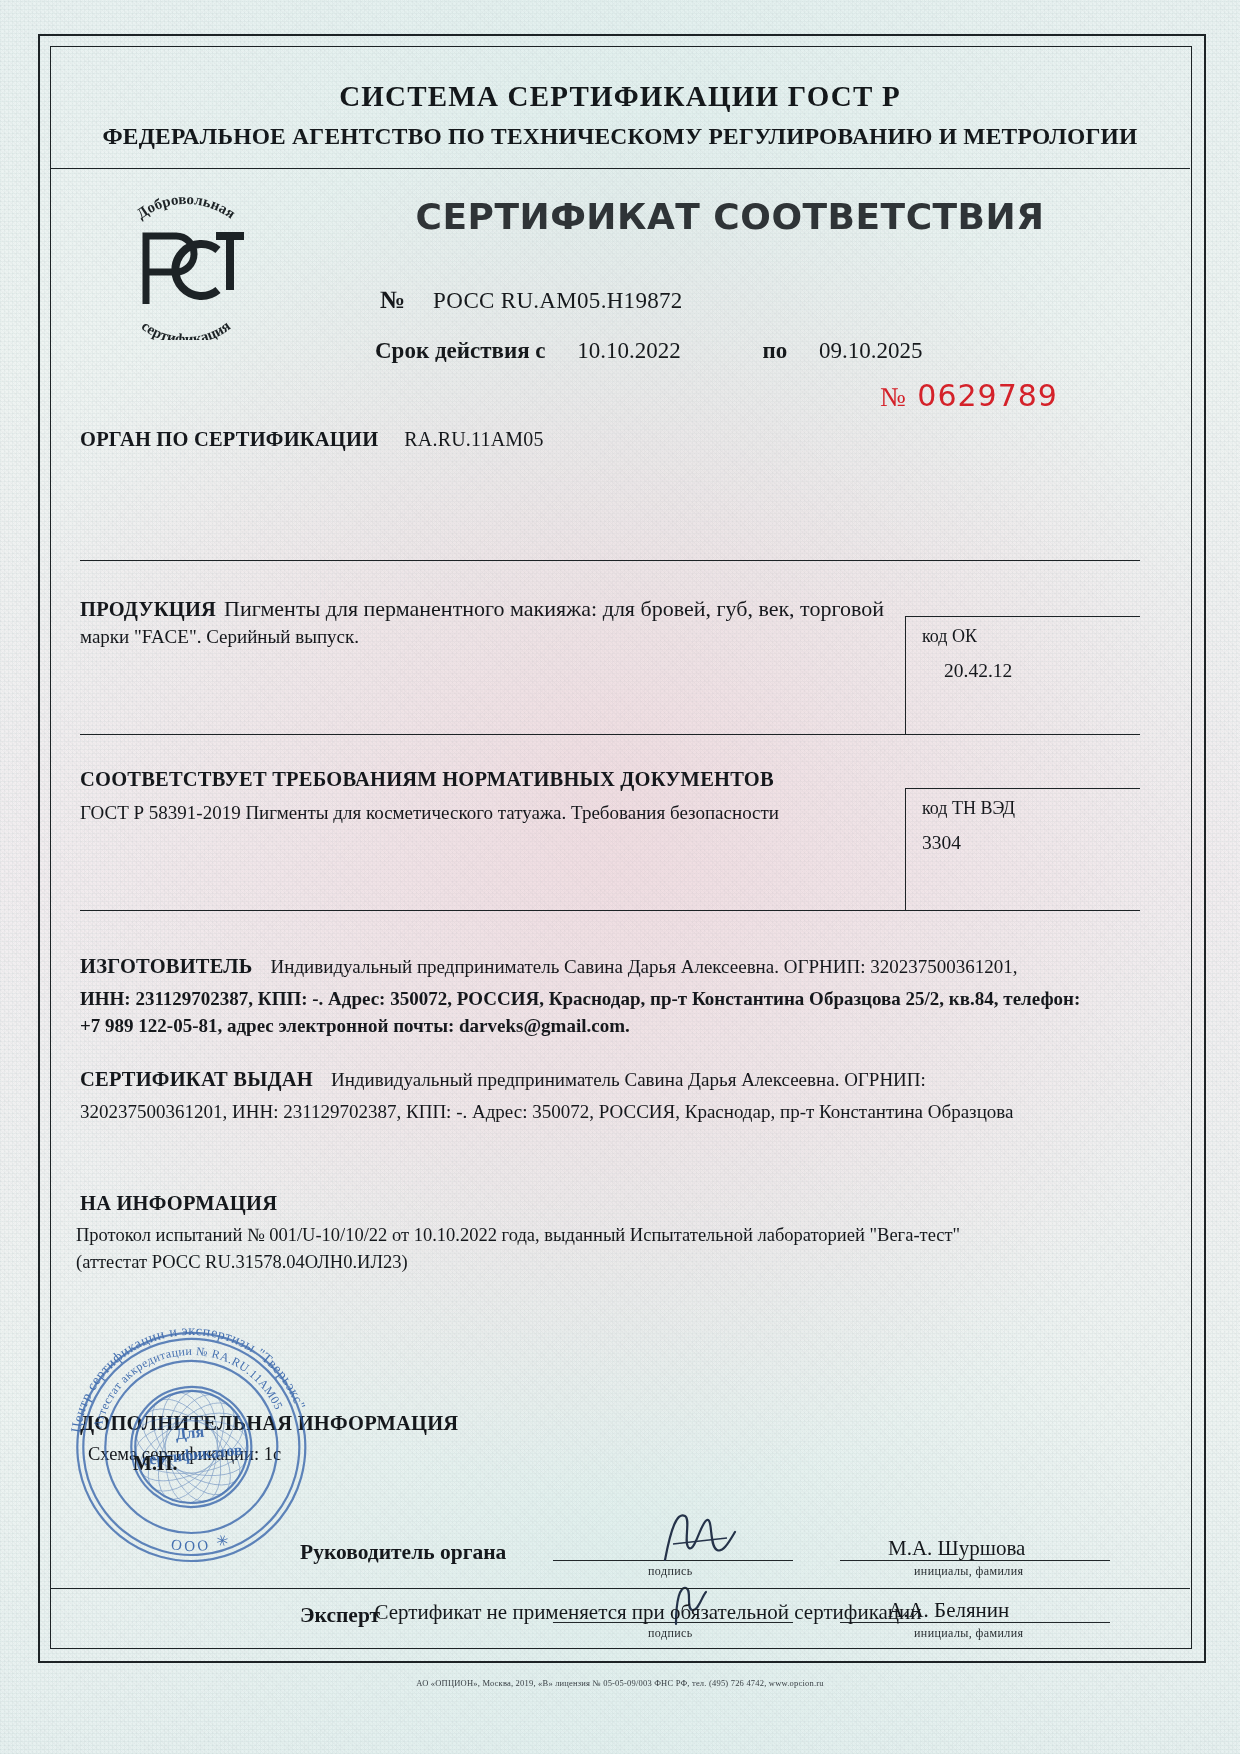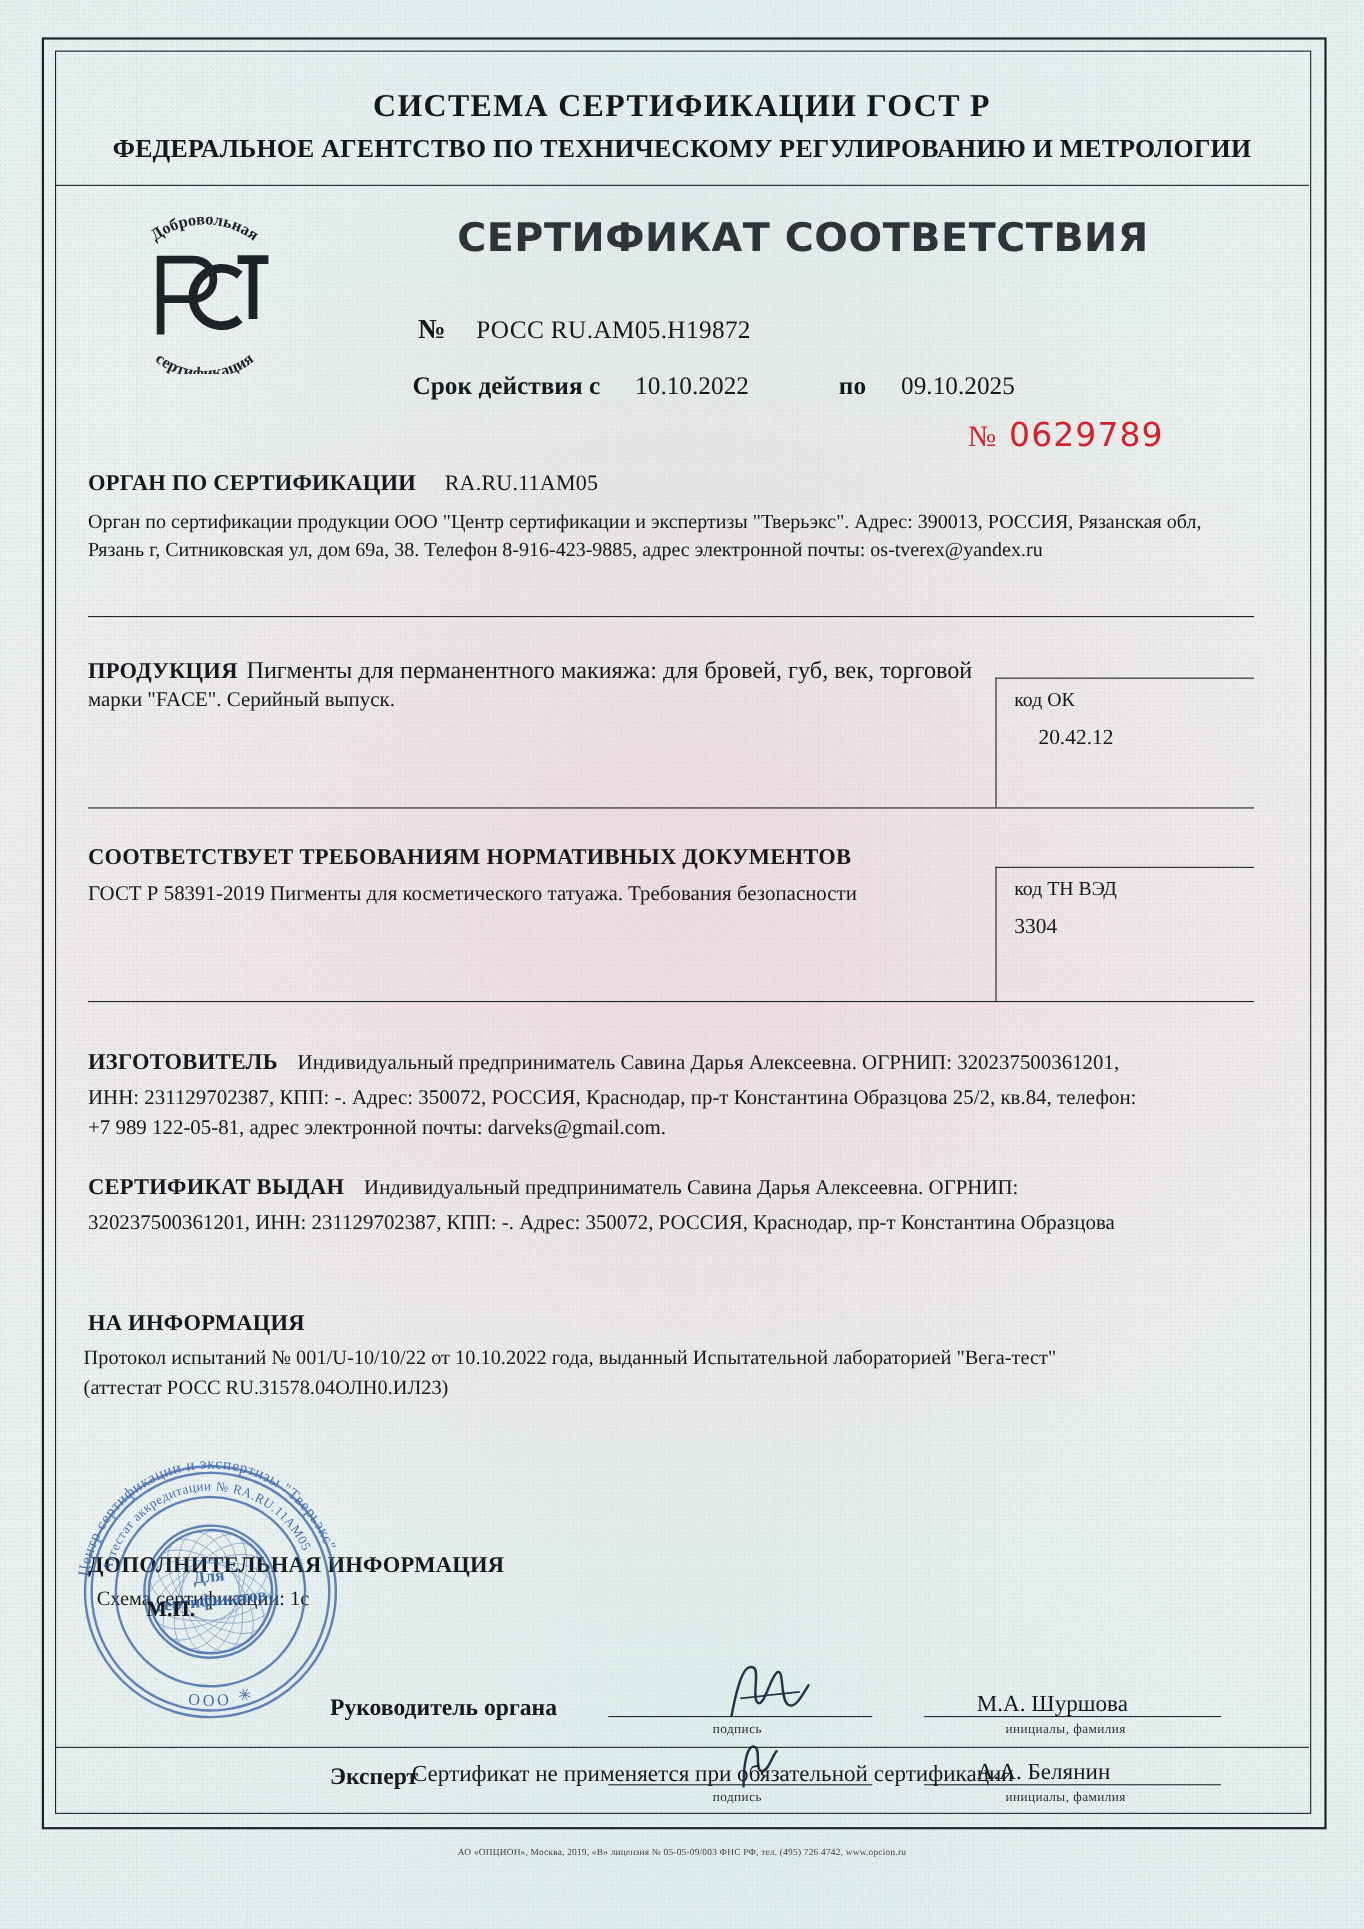--- a/index.html
+++ b/index.html
@@ -273,21 +273,20 @@
 
   <div class="blank-no">
     <span class="nn">№</span>
     <span>0629789</span>
   </div>
 
   <div class="abs org-head">
     <span class="sect-label">ОРГАН ПО СЕРТИФИКАЦИИ</span>
     <span class="val">RA.RU.11AM05</span>
   </div>
-  <div class="abs org-body sect-body">Орган по сертификации продукции ООО "Центр сертификации и экспертизы "Тверьэкс". Адрес: 390013, РОССИЯ, Рязанская обл, Рязань г, Ситниковская ул, дом 69а, 38. Телефон 8-916-423-9885, адрес электронной почты: os-tverex@yandex.ru</div>
 
   <div class="rule" style="left:80px; top:560px; width:1060px;"></div>
 
   <div class="abs prod-head">
     <span class="sect-label">ПРОДУКЦИЯ</span>
     <span class="val">Пигменты для перманентного макияжа: для бровей, губ, век, торговой</span>
   </div>
   <div class="abs prod-body sect-body" style="font-size:19px;">марки "FACE". Серийный выпуск.</div>
 
   <div class="rule" style="left:905px; top:616px; width:235px;"></div>
@@ -304,21 +303,21 @@
   <div class="abs" style="left:905px; top:788px; height:122px; border-left:1px solid #1d2326;"></div>
   <div class="abs codebox-label" style="left:922px; top:798px;">код ТН ВЭД</div>
   <div class="abs codebox-val" style="left:922px; top:824px; margin-left:0;">3304</div>
 
   <div class="rule" style="left:80px; top:910px; width:1060px;"></div>
 
   <div class="abs man-head">
     <span class="sect-label">ИЗГОТОВИТЕЛЬ</span>
     <span class="val">Индивидуальный предприниматель Савина Дарья Алексеевна. ОГРНИП: 320237500361201,</span>
   </div>
-  <div class="abs man-body sect-body" style="font-size:19px; line-height:27px;">
+  <div class="abs man-body sect-body" style="font-size:19px; line-height:27px;font-weight:bold;">
     <div>ИНН: 231129702387, КПП: -. Адрес: 350072, РОССИЯ, Краснодар, пр-т Константина Образцова 25/2, кв.84, телефон:</div>
     <div>+7 989 122-05-81, адрес электронной почты: darveks@gmail.com.</div>
   </div>
 
   <div class="abs iss-head">
     <span class="sect-label">СЕРТИФИКАТ ВЫДАН</span>
     <span class="val">Индивидуальный предприниматель Савина Дарья Алексеевна. ОГРНИП:</span>
   </div>
   <div class="abs iss-body sect-body" style="font-size:19px; line-height:28px;">
     <div>320237500361201, ИНН: 231129702387, КПП: -. Адрес: 350072, РОССИЯ, Краснодар, пр-т Константина Образцова</div>

